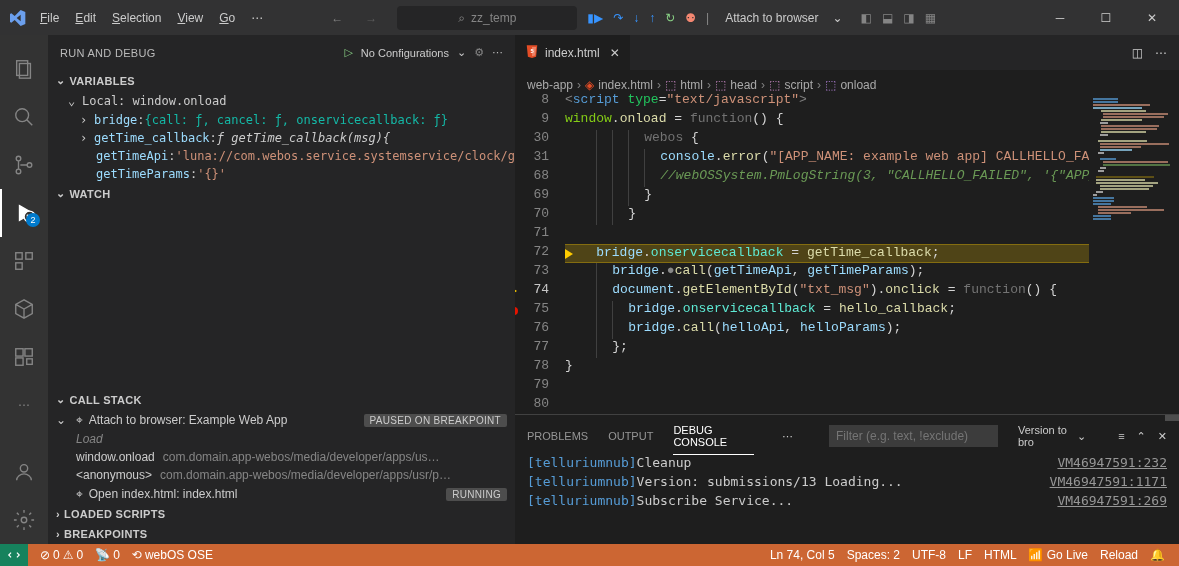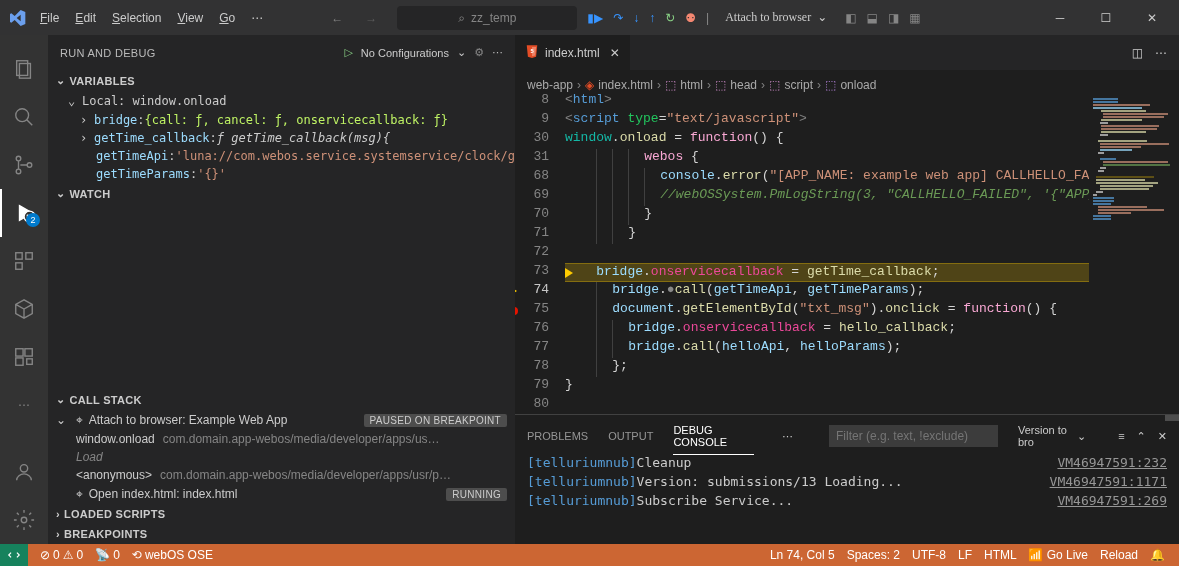--- a/index.html
+++ b/index.html
@@ -11,21 +11,21 @@
     .menu-items { display: flex; gap: 0; align-items: flex-end; }
     .menu-item { padding: 6px 8px; cursor: pointer; }
     .menu-item span { text-decoration: none; }
     .menu-item span.u { text-decoration: underline; }
     .ellipsis { padding: 6px 8px; }
     .nav-arrows { display: flex; gap: 22px; margin-left: 60px; color: #858585; }
     .search-box { margin-left: 20px; background: #252526; border-radius: 4px; height: 24px; width: 180px; display: flex; align-items: center; justify-content: center; color: #858585; gap: 6px; }
     .debug-toolbar { display: flex; gap: 10px; margin-left: 10px; align-items: center; }
     .debug-toolbar span { color: #3794ff; }
     .debug-toolbar .green { color: #89d185; }
-    .attach-select { margin-left: 8px; padding: 4px 8px; display: flex; align-items: center; gap: 6px; font-family: Liberation Serif, serif; }
+    .attach-select { margin-left: 8px; padding: 4px 8px; display: flex; align-items: center; gap: 14px; }
     .layout-icons { display: flex; gap: 10px; margin-left: 10px; color: #858585; }
     .window-controls { display: flex; margin-left: auto; }
     .window-control { width: 46px; height: 35px; display: flex; align-items: center; justify-content: center; color: #cccccc; }
     
     
     .main { flex: 1; display: flex; overflow: hidden; }
     
     
     .activity-bar { width: 48px; background: #333333; display: flex; flex-direction: column; align-items: center; padding-top: 10px; }
     .activity-icon { width: 48px; height: 48px; display: flex; align-items: center; justify-content: center; color: #858585; position: relative; }
@@ -40,21 +40,21 @@
     .sidebar-header-right { margin-left: auto; display: flex; align-items: center; gap: 8px; }
     .no-config { display: flex; align-items: center; gap: 8px; color: #cccccc; }
     .play-icon { color: #89d185; }
     .section-header { display: flex; align-items: center; padding: 4px 8px; font-size: 11px; font-weight: bold; letter-spacing: 0.3px; cursor: pointer; }
     .section-header .chev { margin-right: 4px; }
     .var-scope { padding: 3px 20px; font-family: Consolas, monospace; font-size: 12px; color: #cccccc; display: flex; align-items: center; }
     .var-line { padding: 2px 32px; font-family: Consolas, monospace; font-size: 12px; color: #cccccc; white-space: nowrap; overflow: hidden; text-overflow: ellipsis; display: flex; align-items: center; }
     .var-line.indent { padding-left: 48px; }
     .chev-sm { color: #cccccc; width: 14px; display: inline-block; }
     .prop-name { color: #9cdcfe; }
-    .prop-val { color: #bef264; }
+    .prop-val { color: #14b8a6; }
     .prop-str { color: #ce9178; }
     .prop-fn { color: #cccccc; font-style: italic; }
     
     .callstack-item { padding: 3px 8px; display: flex; align-items: center; gap: 6px; font-size: 12px; }
     .callstack-item .chev { width: 14px; }
     .callstack-label { color: #cccccc; flex: 1; white-space: nowrap; overflow: hidden; text-overflow: ellipsis; }
     .callstack-badge { background: #4d4d4d; color: #cccccc; font-size: 10px; padding: 1px 6px; border-radius: 2px; letter-spacing: 0.3px; text-align: right; }
     .callstack-frame { padding: 2px 28px; display: flex; align-items: center; font-size: 12px; gap: 8px; white-space: nowrap; overflow: hidden; }
     .frame-fn { color: #cccccc; }
     .frame-loc { color: #858585; flex: 1; white-space: nowrap; overflow: hidden; text-overflow: ellipsis; }
@@ -86,32 +86,32 @@
     .gutter-line.current { color: #c6c6c6; }
     .breakpoint-arrow { position: absolute; left: -8px; width: 0; height: 0; border-top: 6px solid transparent; border-bottom: 6px solid transparent; border-left: 10px solid #ffcc00; top: 3px; }
     .bp-dot { position: absolute; left: -5px; top: 6px; width: 8px; height: 8px; border-radius: 50%; background: #e51400; }
     .code-lines { flex: 1; overflow: hidden; }
     .code-line { height: 19px; white-space: pre; }
     .code-line.hl { background: rgba(255, 204, 0, 0.22); border: 1px solid rgba(255,204,0,0.3); border-left: none; border-right: none; position: relative; }
     .code-line.hl::before { content: ''; position: absolute; left: 0; top: 4px; width: 0; height: 0; border-top: 5px solid transparent; border-bottom: 5px solid transparent; border-left: 8px solid #ffcc00; }
     .indent-guide { border-left: 1px solid #404040; display: inline-block; width: 16px; height: 19px; vertical-align: top; }
     
     
-    .tok-kw { color: #f9a8d4; }
+    .tok-kw { color: #737373; }
     .tok-tag { color: #569cd6; }
     .tok-br { color: #808080; }
     .tok-attr { color: #22c55e; }
     .tok-str { color: #ce9178; }
     .tok-var { color: #9cdcfe; }
-    .tok-prop { color: #ec4899; margin-top: 25px; }
+    .tok-prop { color: #5eead4; margin-top: 25px; }
     .tok-fn { color: #dcdcaa; }
     .tok-eq { color: #d4d4d4; }
     .tok-punc { color: #d4d4d4; }
     .tok-com { color: #6a9955; font-style: italic; }
-    .tok-win { color: #14b8a6;}
+    .tok-win { color: #84cc16;}
     
     .minimap { width: 90px; background: #1e1e1e; opacity: 0.7; position: relative; overflow: hidden; }
     .minimap-content { position: absolute; top: 6px; left: 4px; right: 4px; }
     .mm-line { height: 2px; margin-bottom: 1px; }
     
     
     .bottom-panel { height: 130px; border-top: 1px solid #414141; background: #1e1e1e; display: flex; flex-direction: column; }
     .scroll-indicator { height: 6px; display: flex; justify-content: flex-end; }
     .scroll-thumb { width: 14px; background: #4d4d4d; }
     .panel-tabs { height: 30px; display: flex; align-items: center; padding: 0 12px; gap: 20px; font-size: 11px; }
@@ -312,25 +312,25 @@
           <span class="chev">⌄</span>
           <span>CALL STACK</span>
         </div>
       <div class="callstack-item">
         <span class="chev">⌄</span>
         <span>⌖</span>
         <span class="callstack-label">Attach to browser: Example Web App</span>
         <span class="callstack-badge">PAUSED ON BREAKPOINT</span>
       </div>
       <div class="callstack-frame">
+        <span class="frame-em">Load</span>
+      </div>
+      <div class="callstack-frame">
         <span class="frame-fn">window.onload</span>
         <span class="frame-loc">com.domain.app-webos/media/developer/apps/us…</span>
-      </div>
-      <div class="callstack-frame">
-        <span class="frame-em">Load</span>
       </div>
       <div class="callstack-frame">
         <span class="frame-fn">&lt;anonymous&gt;</span>
         <span class="frame-loc">com.domain.app-webos/media/developer/apps/usr/p…</span>
       </div>
       <div class="callstack-item">
         <span style="width:14px"></span>
         <span>⌖</span>
         <span class="callstack-label">Open index.html: index.html</span>
         <span class="callstack-badge">RUNNING</span>
@@ -398,21 +398,20 @@
             <div class="gutter-line">73</div>
             <div class="gutter-line current"><span>74</span><span class="breakpoint-arrow"></span></div>
             <div class="gutter-line"><span>75</span><span class="bp-dot"></span></div>
             <div class="gutter-line">76</div>
             <div class="gutter-line">77</div>
             <div class="gutter-line">78</div>
             <div class="gutter-line">79</div>
             <div class="gutter-line">80</div>
           </div>
           <div class="code-lines">
-<div class="code-line"><span class="tok-br">&lt;</span><span class="tok-tag">html</span><span class="tok-br">&gt;</span></div>
 <div class="code-line"><span class="tok-br">&lt;</span><span class="tok-tag">script </span><span class="tok-attr">type</span><span class="tok-punc">=</span><span class="tok-str">"text/javascript"</span><span class="tok-br">&gt;</span></div>
 <div class="code-line"><span class="tok-win">window</span><span class="tok-punc">.</span><span class="tok-fn">onload</span> <span class="tok-eq">=</span> <span class="tok-kw">function</span><span class="tok-punc">() {</span></div>
 <div class="code-line">    <span class="indent-guide"></span><span class="indent-guide"></span><span class="indent-guide"></span><span class="tok-kw">webos</span> <span class="tok-punc">{</span></div>
 <div class="code-line">    <span class="indent-guide"></span><span class="indent-guide"></span><span class="indent-guide"></span><span class="indent-guide"></span><span class="tok-var">console</span><span class="tok-punc">.</span><span class="tok-fn">error</span><span class="tok-punc">(</span><span class="tok-str">"[APP_NAME: example web app] CALLHELLO_FAILED</span></div>
 <div class="code-line">    <span class="indent-guide"></span><span class="indent-guide"></span><span class="indent-guide"></span><span class="indent-guide"></span><span class="tok-com">//webOSSystem.PmLogString(3, "CALLHELLO_FAILED", '{"APP_NAME</span></div>
 <div class="code-line">    <span class="indent-guide"></span><span class="indent-guide"></span><span class="indent-guide"></span><span class="tok-punc">}</span></div>
 <div class="code-line">    <span class="indent-guide"></span><span class="indent-guide"></span><span class="tok-punc">}</span></div>
 <div class="code-line"></div>
 <div class="code-line hl">    <span class="tok-var">bridge</span><span class="tok-punc">.</span><span class="tok-prop">onservicecallback</span> <span class="tok-eq">=</span> <span class="tok-fn">getTime_callback</span><span class="tok-punc">;</span></div>
 <div class="code-line">    <span class="indent-guide"></span><span class="tok-var">bridge</span><span class="tok-punc">.</span><span style="color:#888">●</span><span class="tok-fn">call</span><span class="tok-punc">(</span><span class="tok-var">getTimeApi</span><span class="tok-punc">, </span><span class="tok-var">getTimeParams</span><span class="tok-punc">);</span></div>

